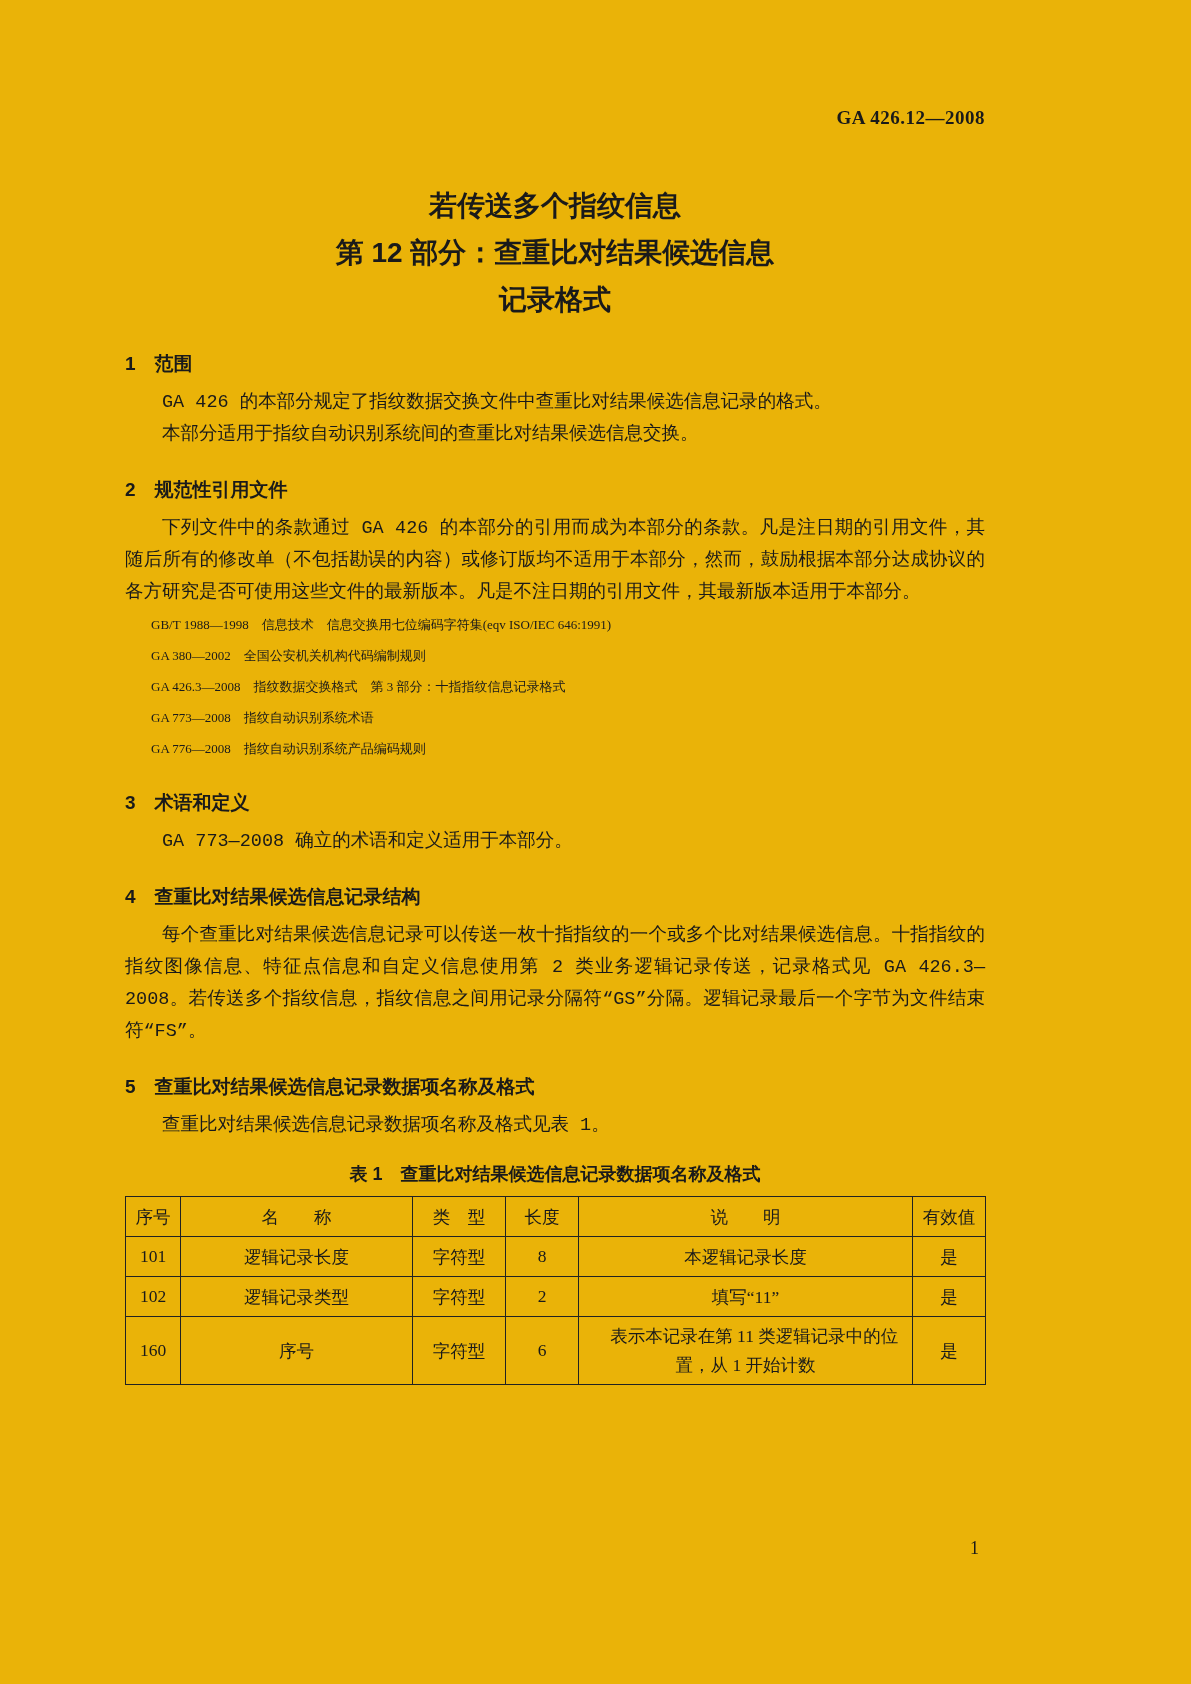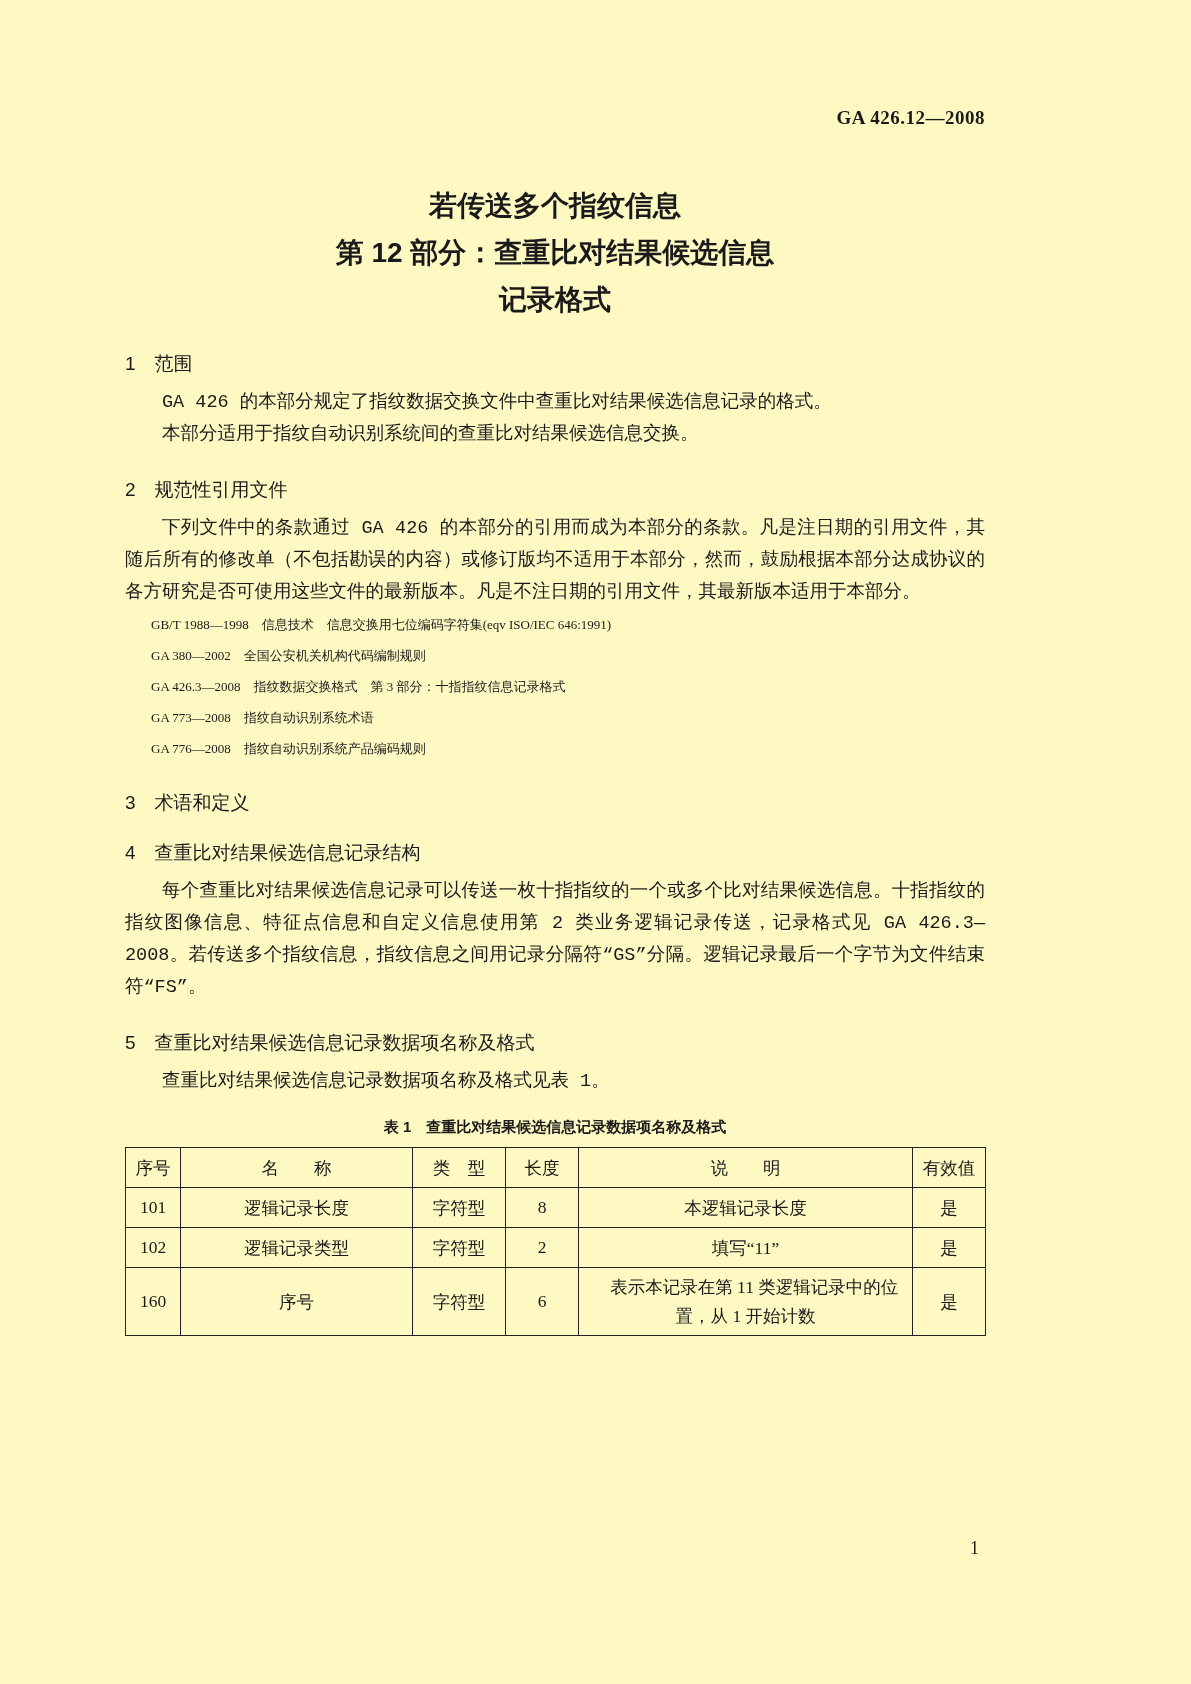--- a/index.html
+++ b/index.html
@@ -1,20 +1,20 @@
 <!DOCTYPE html>
 <html><head>
 <meta charset="utf-8">
 <style>
   * { box-sizing: border-box; }
   html, body { margin: 0; padding: 0; background: #ffffff; }
   .page {
     width: 1191px;
     height: 1684px;
-    background: #fef9c3;
+    background: #eab308;
     position: relative;
     padding: 106px 206px 0 125px;
     font-family: "Liberation Serif", "DejaVu Serif", serif;
     color: #1a1a1a;
   }
   .doc-number {
     text-align: right;
     font-weight: bold;
     font-size: 19px;
     line-height: 24px;
@@ -23,21 +23,21 @@
   .title-block {
     margin-top: 52px;
     text-align: center;
     font-family: "Liberation Sans", "DejaVu Sans", sans-serif;
     font-weight: bold;
     font-size: 28px;
     line-height: 47px;
   }
   .section-heading {
     font-family: "Liberation Sans", "DejaVu Sans", sans-serif;
-    font-weight: normal;
+    font-weight: bold;
     font-size: 19px;
     line-height: 22px;
     margin: 28px 0 12px 0;
   }
   .section-heading.first { margin-top: 30px; }
   .para {
     font-size: 18.5px;
     line-height: 32px;
     text-indent: 2em;
     text-align: justify;
@@ -46,21 +46,21 @@
   }
   .ref-line {
     font-size: 13px;
     line-height: 31px;
     padding-left: 2em;
   }
   .table-caption {
     text-align: center;
     font-family: "Liberation Sans", "DejaVu Sans", sans-serif;
     font-weight: bold;
-    font-size: 15px;
+    font-size: 18px;
     margin: 20px 0 10px 0;
   }
   table.data-table {
     width: 100%;
     border-collapse: collapse;
     table-layout: fixed;
     font-size: 17.5px;
   }
   table.data-table th, table.data-table td {
     border: 1px solid #222222;
@@ -106,20 +106,21 @@
 
   <div class="section-heading">2　规范性引用文件</div>
   <p class="para">下列文件中的条款通过 GA 426 的本部分的引用而成为本部分的条款。凡是注日期的引用文件，其随后所有的修改单（不包括勘误的内容）或修订版均不适用于本部分，然而，鼓励根据本部分达成协议的各方研究是否可使用这些文件的最新版本。凡是不注日期的引用文件，其最新版本适用于本部分。</p>
   <div class="ref-line">GB/T 1988—1998　信息技术　信息交换用七位编码字符集(eqv ISO/IEC 646:1991)</div>
   <div class="ref-line">GA 380—2002　全国公安机关机构代码编制规则</div>
   <div class="ref-line">GA 426.3—2008　指纹数据交换格式　第 3 部分：十指指纹信息记录格式</div>
   <div class="ref-line">GA 773—2008　指纹自动识别系统术语</div>
   <div class="ref-line">GA 776—2008　指纹自动识别系统产品编码规则</div>
 
   <div class="section-heading">3　术语和定义</div>
+  <p class="para">GA 773—2008 确立的术语和定义适用于本部分。</p>
 
   <div class="section-heading">4　查重比对结果候选信息记录结构</div>
   <p class="para">每个查重比对结果候选信息记录可以传送一枚十指指纹的一个或多个比对结果候选信息。十指指纹的指纹图像信息、特征点信息和自定义信息使用第 2 类业务逻辑记录传送，记录格式见 GA 426.3—2008。若传送多个指纹信息，指纹信息之间用记录分隔符“GS”分隔。逻辑记录最后一个字节为文件结束符“FS”。</p>
 
   <div class="section-heading">5　查重比对结果候选信息记录数据项名称及格式</div>
   <p class="para">查重比对结果候选信息记录数据项名称及格式见表 1。</p>
 
   <div class="table-caption">表 1　查重比对结果候选信息记录数据项名称及格式</div>
 
   <table class="data-table">

